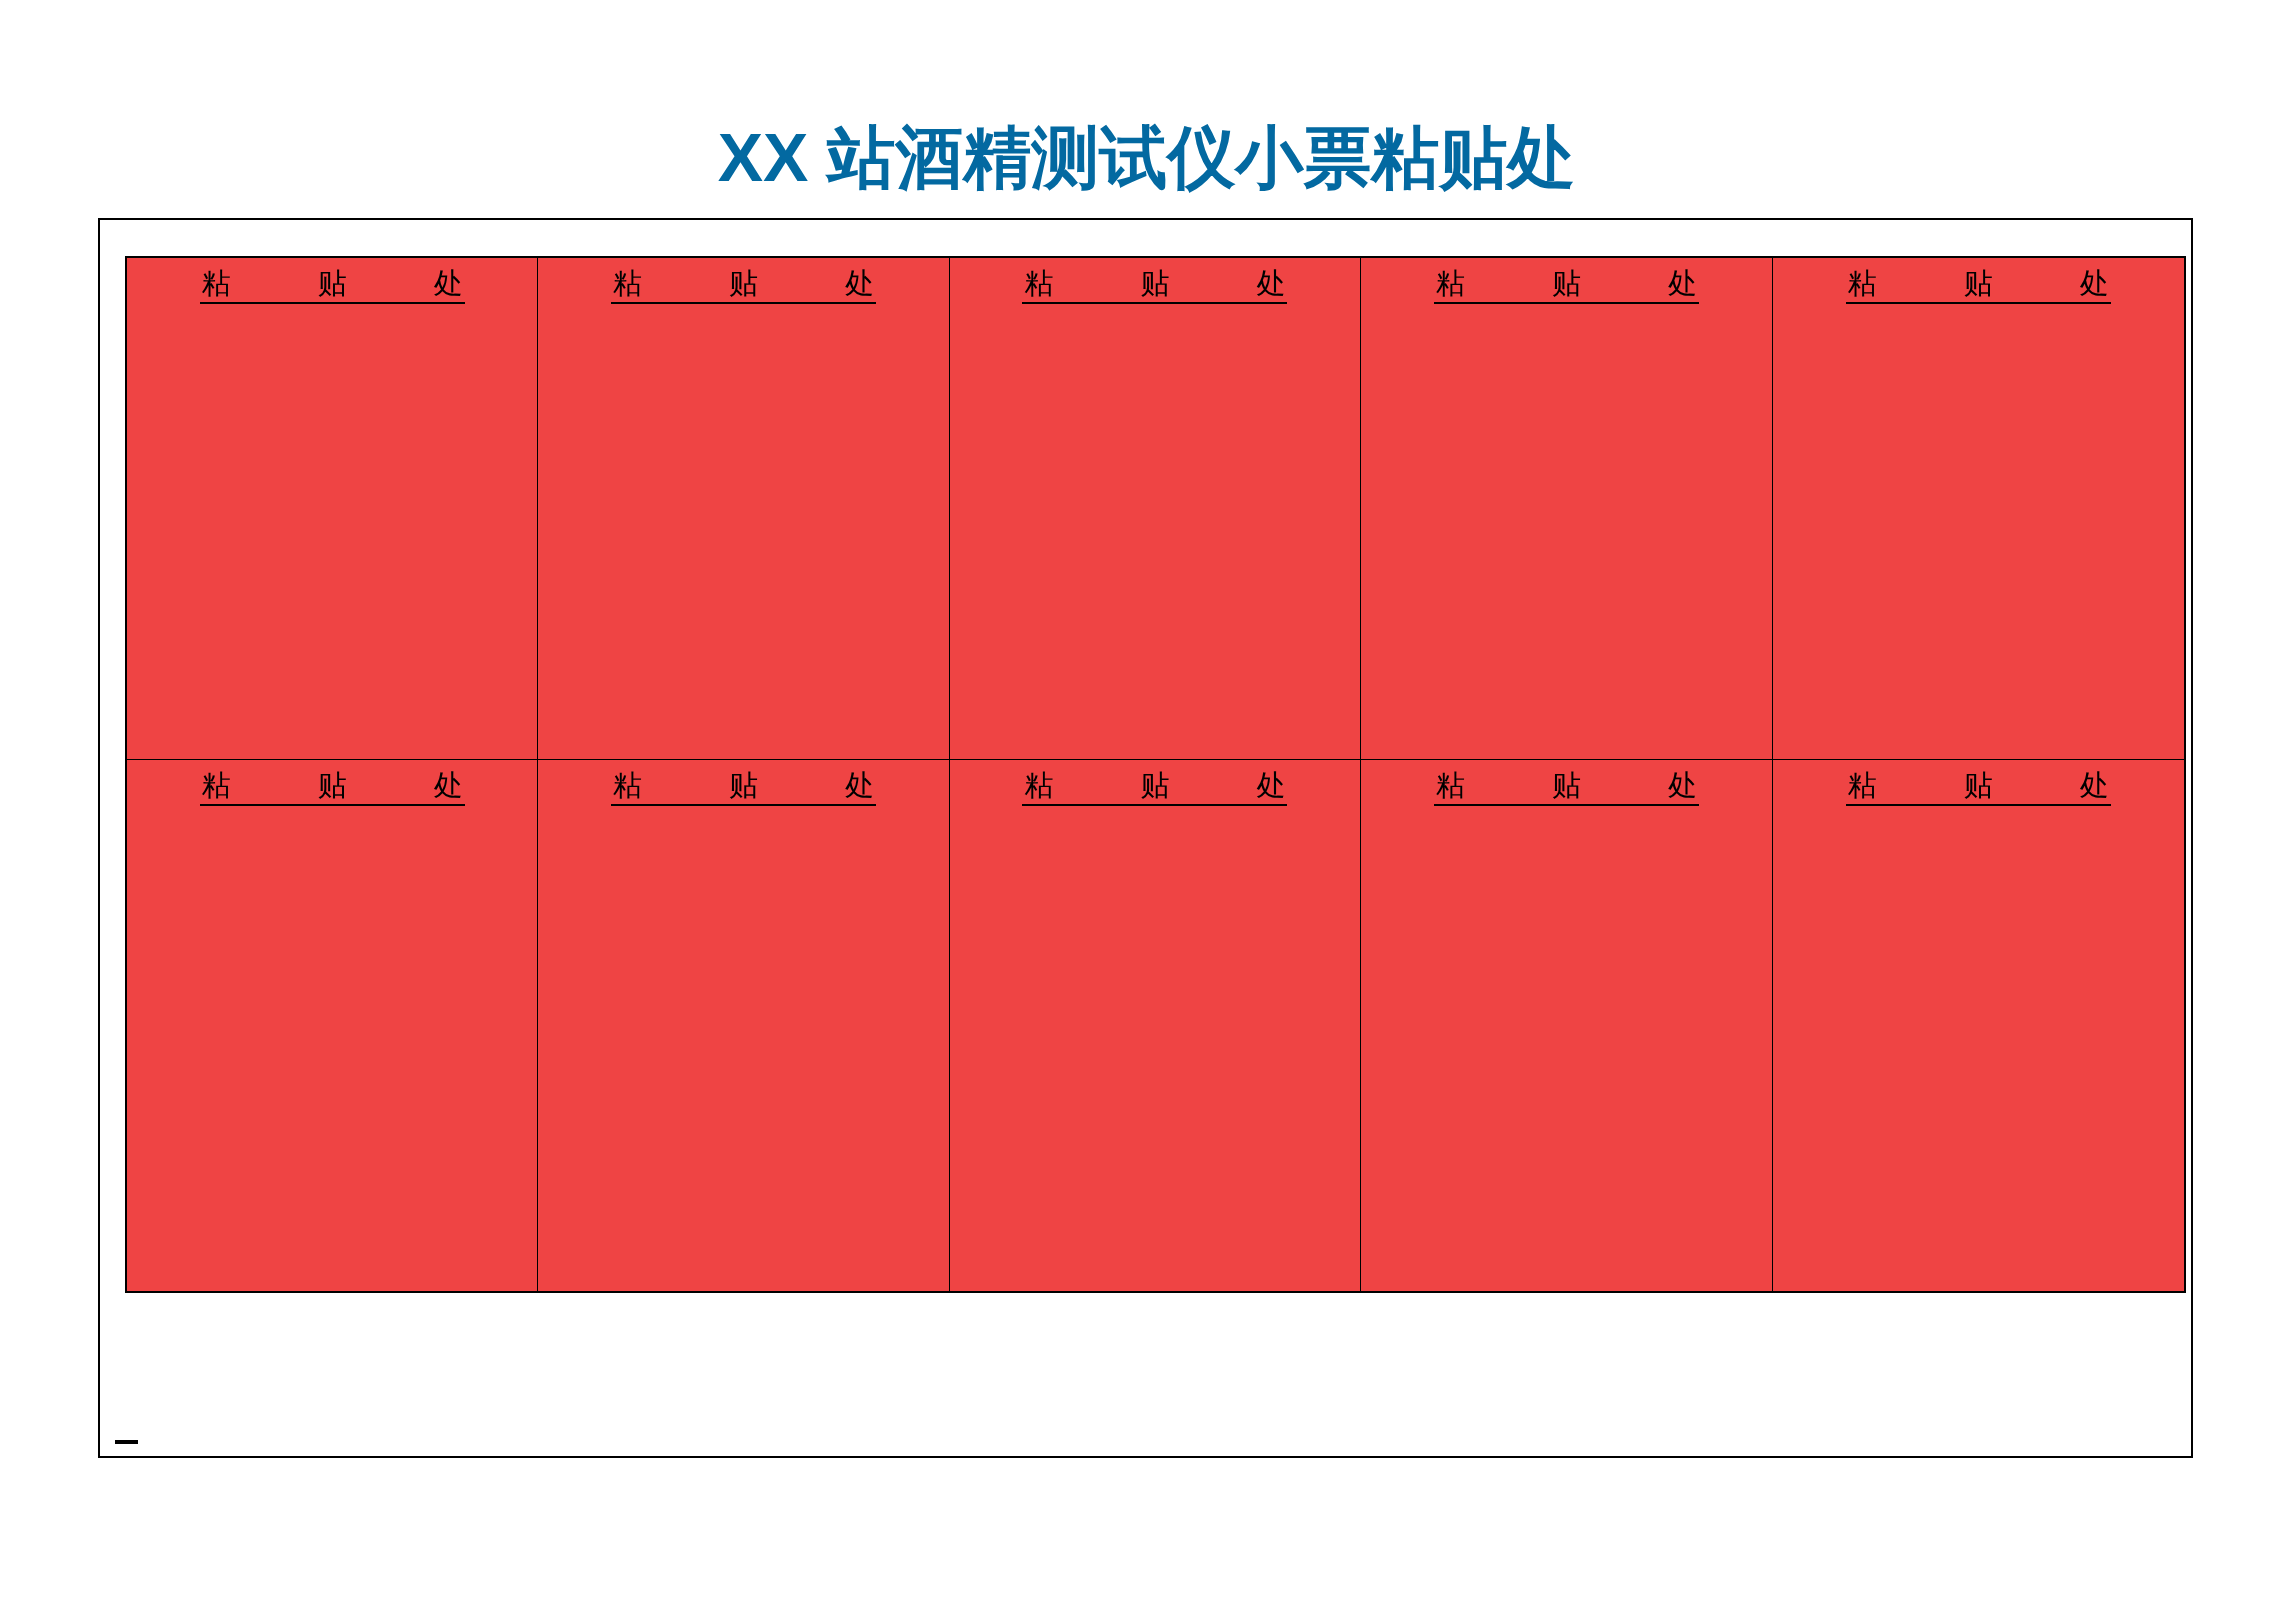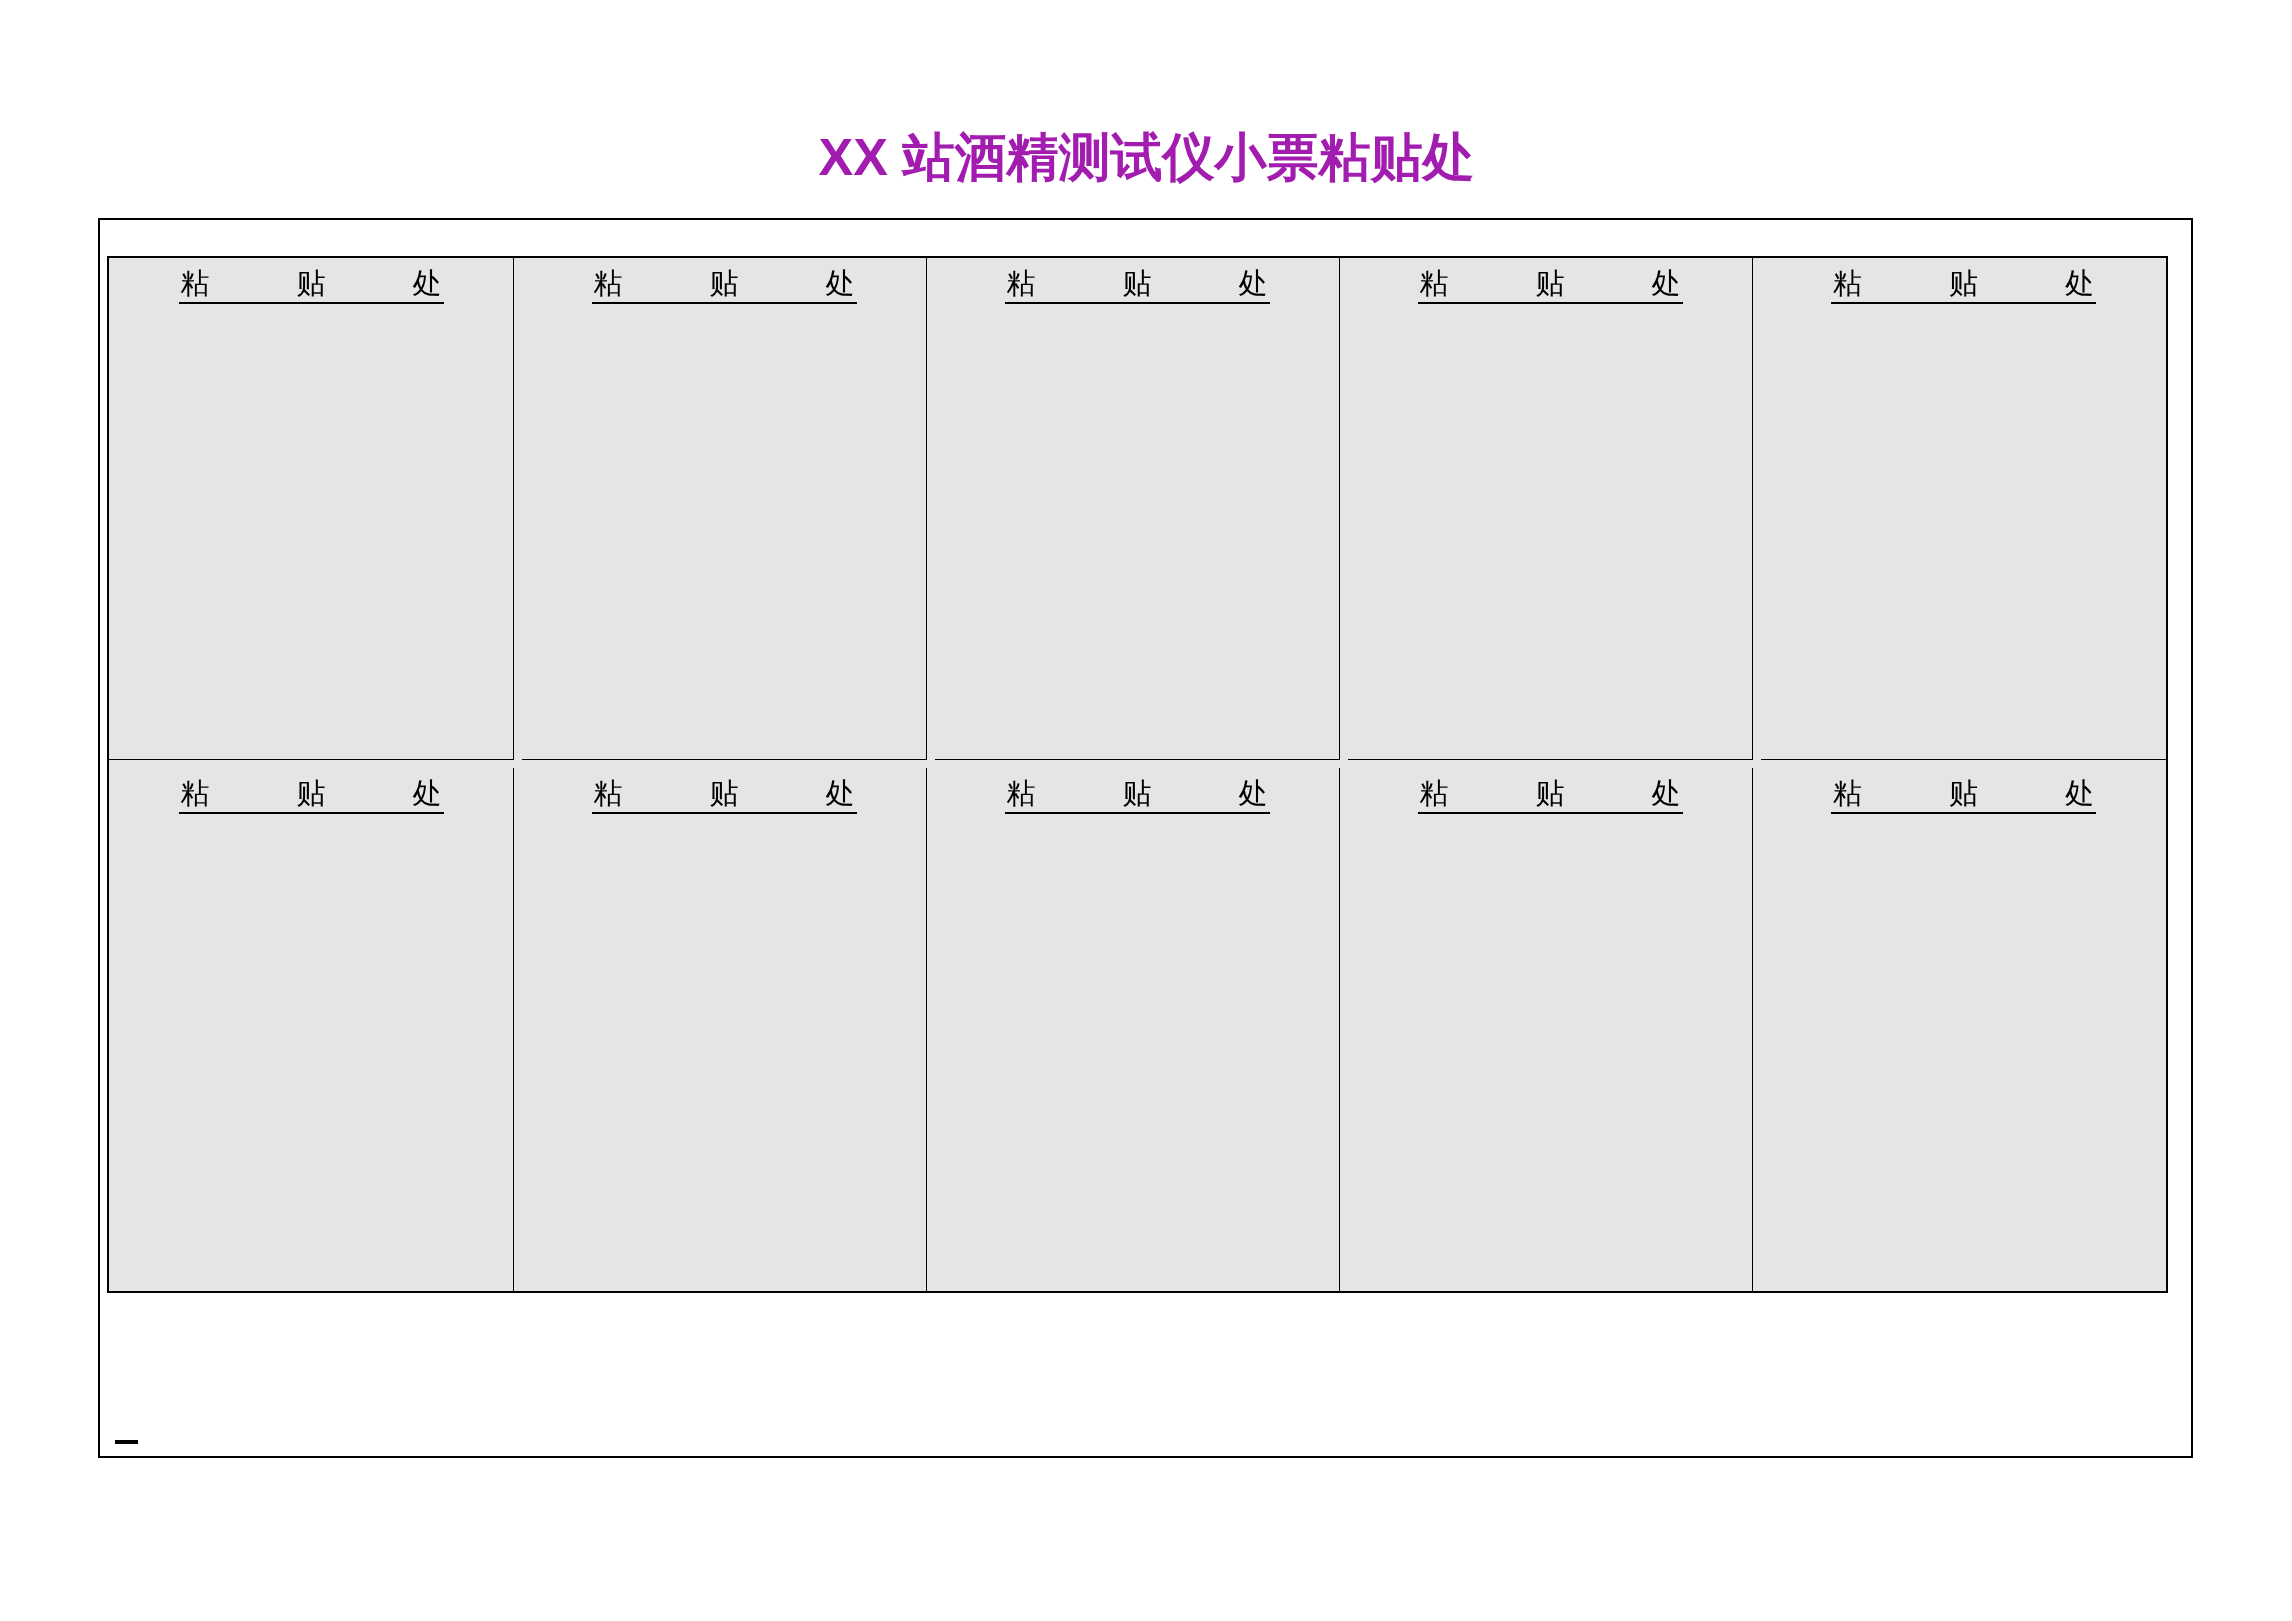--- a/index.html
+++ b/index.html
@@ -16,46 +16,45 @@
     overflow: hidden;
   }
   .doc-title {
     position: absolute;
     top: 127px;
     left: 0;
     width: 100%;
     text-align: center;
     font-family: "Liberation Sans", sans-serif;
     font-weight: 700;
-    font-size: 52px;
+    font-size: 68px;
     line-height: 61px;
-    color: #a21caf;
+    color: #0369a1;
     white-space: pre;
   }
   .outer-frame {
     position: absolute;
     left: 98px;
     top: 218px;
     width: 2095px;
     height: 1240px;
     border: 2px solid #000000;
     background: #ffffff;
   }
   .paste-grid {
     position: absolute;
-    left: 107px;
+    left: 125px;
     top: 256px;
     width: 2061px;
     height: 1037px;
     border: 2.5px solid #000000;
     display: grid;
     grid-template-columns: repeat(5, 1fr);
     grid-template-rows: 502px 1fr;
-    background: #e5e5e5;
-    gap: 8px;
+    background: #ef4444;
   }
   .cell {
     border-right: 1.5px solid #000000;
     overflow: hidden;
   }
   .cell.row1 { border-bottom: 1.5px solid #000000; }
   .cell.last-col { border-right: none; }
   .cell-header {
     margin-top: 7.8px;
     text-align: center;

